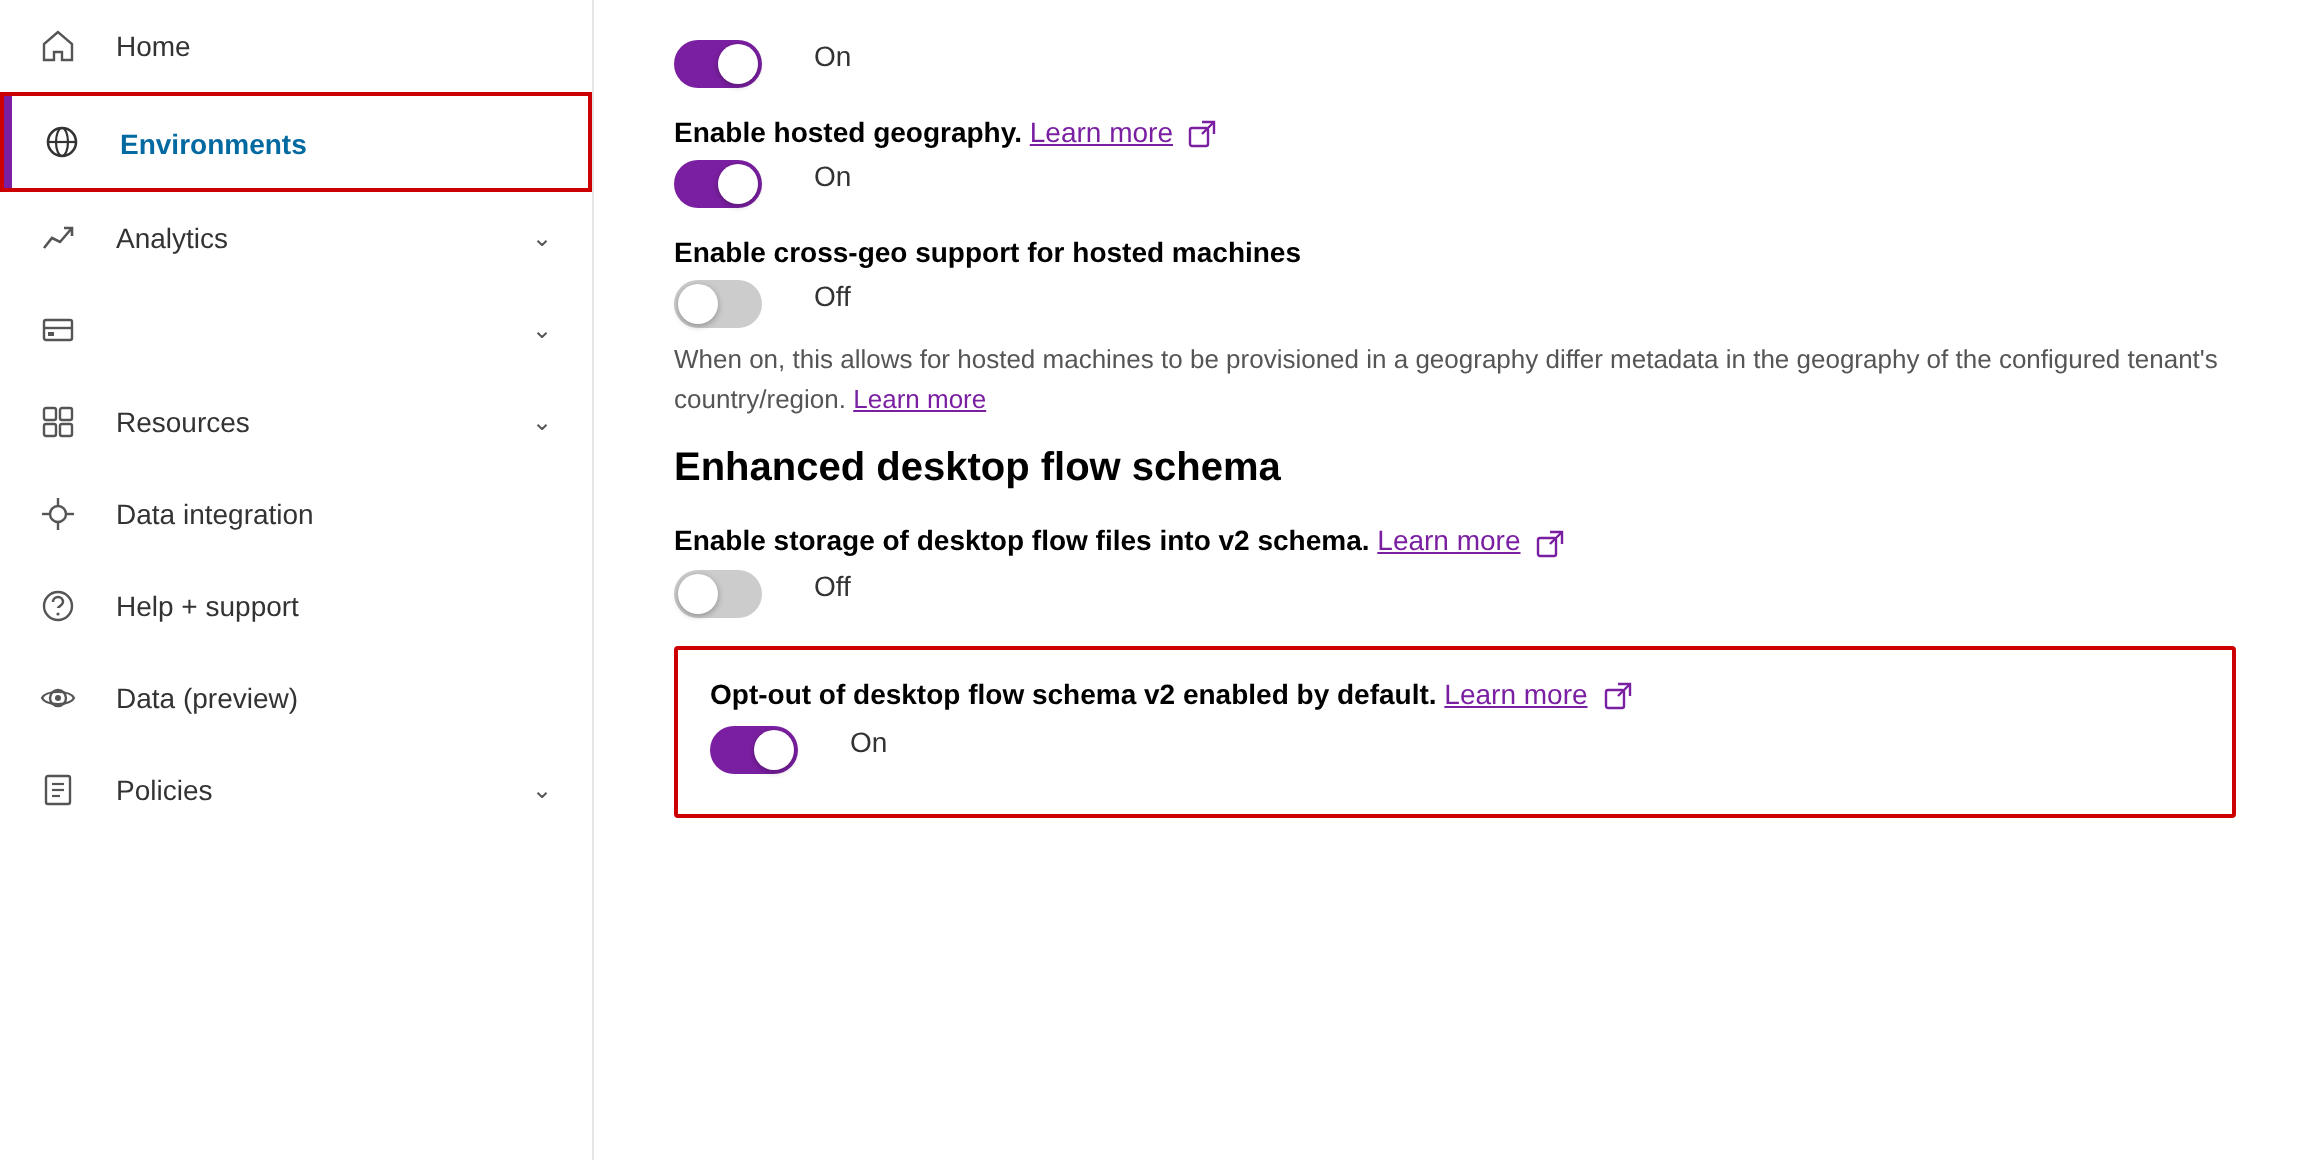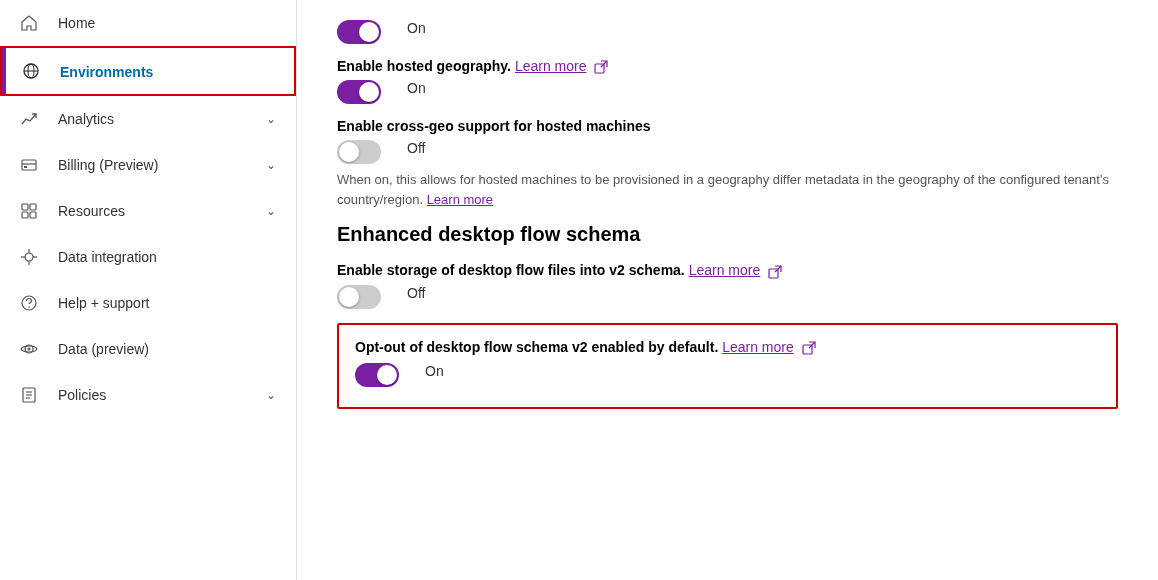--- a/index.html
+++ b/index.html
@@ -210,21 +210,20 @@
   </div>
 
   <div class="sidebar-item">
     <span class="icon-svg">
       <svg viewBox="0 0 18 18" fill="none" xmlns="http://www.w3.org/2000/svg">
         <rect x="2" y="4" width="14" height="10" rx="1" stroke="#555" stroke-width="1.2"></rect>
         <line x1="2" y1="8" x2="16" y2="8" stroke="#555" stroke-width="1.2"></line>
         <rect x="4" y="10" width="3" height="2" fill="#555"></rect>
       </svg>
     </span>
-    <span class="item-label">Billing (Preview)</span>
     <span class="chevron">⌄</span>
   </div>
 
   <div class="sidebar-item">
     <span class="icon-svg">
       <svg viewBox="0 0 18 18" fill="none" xmlns="http://www.w3.org/2000/svg">
         <rect x="2" y="2" width="6" height="6" rx="1" stroke="#555" stroke-width="1.2"></rect>
         <rect x="10" y="2" width="6" height="6" rx="1" stroke="#555" stroke-width="1.2"></rect>
         <rect x="2" y="10" width="6" height="6" rx="1" stroke="#555" stroke-width="1.2"></rect>
         <rect x="10" y="10" width="6" height="6" rx="1" stroke="#555" stroke-width="1.2"></rect>

